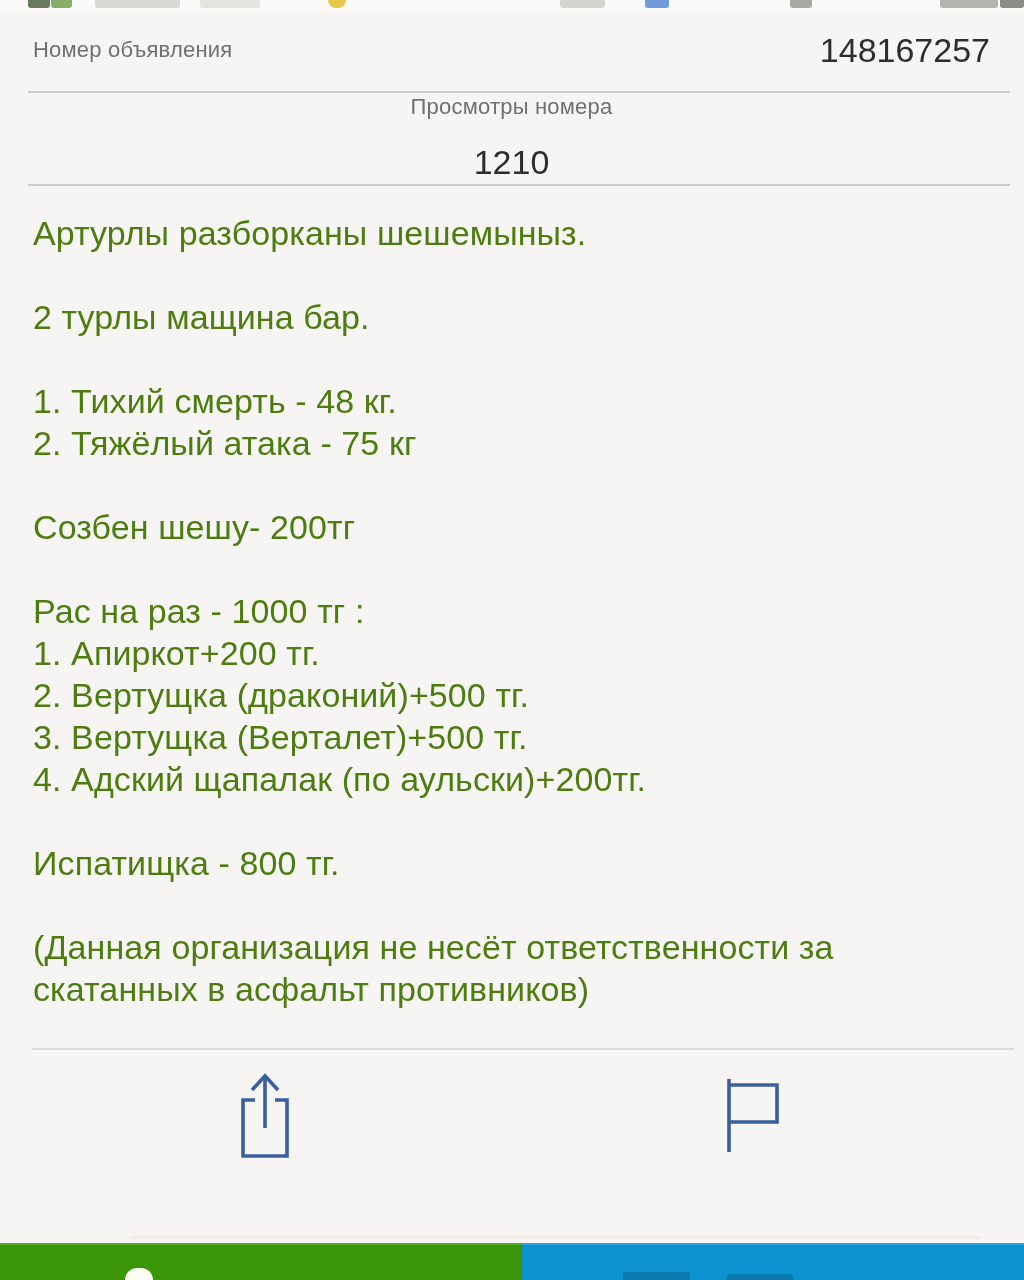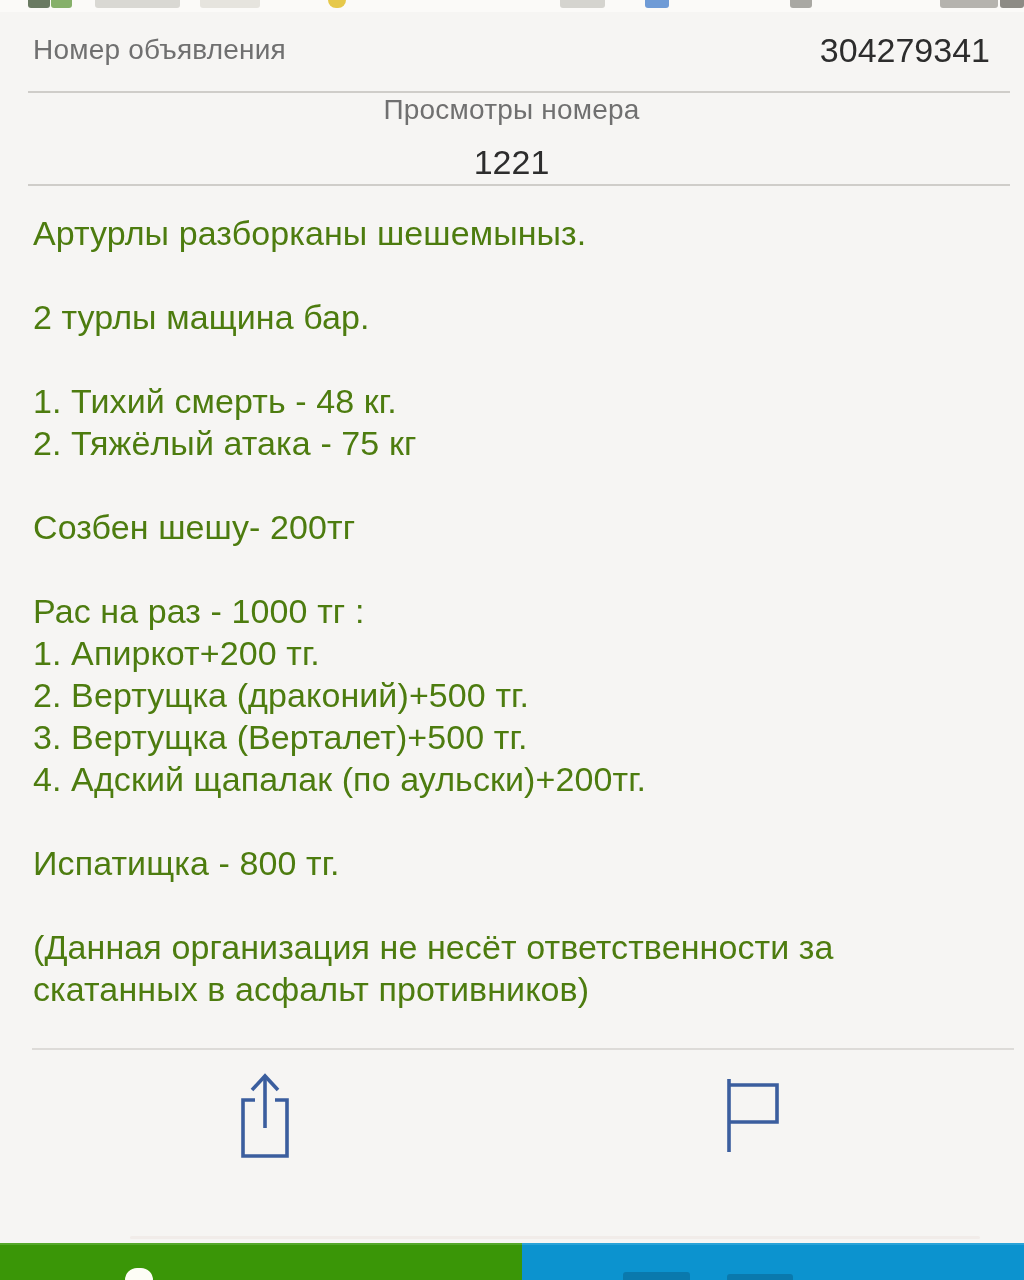--- a/index.html
+++ b/index.html
@@ -41,21 +41,21 @@
     left: 0; right: 0;
     display: flex;
     align-items: center;
     justify-content: space-between;
     padding: 0 34px 0 33px;
     box-sizing: border-box;
   }
   .row-1 { top: 10px;  height: 80px; }
   .row-2 { top: 94px;  height: 88px; flex-direction: column; }
   .info-label {
-    font-size: 28px;
+    font-size: 22px;
     color: #707070;
     letter-spacing: 0.2px;
   }
   .info-value {
     font-size: 34px;
     color: #2d2d2d;
   }
 
   .divider {
     position: absolute;
@@ -146,27 +146,27 @@
     <span class="frag f5"></span>
     <span class="frag f6"></span>
     <span class="frag f7"></span>
     <span class="frag f8"></span>
     <span class="frag f9"></span>
     <span class="frag f10"></span>
   </div>
 
   <div class="info-row row-1">
     <span class="info-label">Номер объявления</span>
-    <span class="info-value">304279341</span>
+    <span class="info-value">148167257</span>
   </div>
   <div class="divider div-1"></div>
 
   <div class="info-row row-2">
     <span class="info-label">Просмотры номера</span>
-    <span class="info-value">1221</span>
+    <span class="info-value">1210</span>
   </div>
   <div class="divider div-2"></div>
 
   <div class="description">Артурлы разборканы шешемыныз.
 
 2 турлы мащина бар.
 
 1. Тихий смерть - 48 кг.
 2. Тяжёлый атака - 75 кг
 

